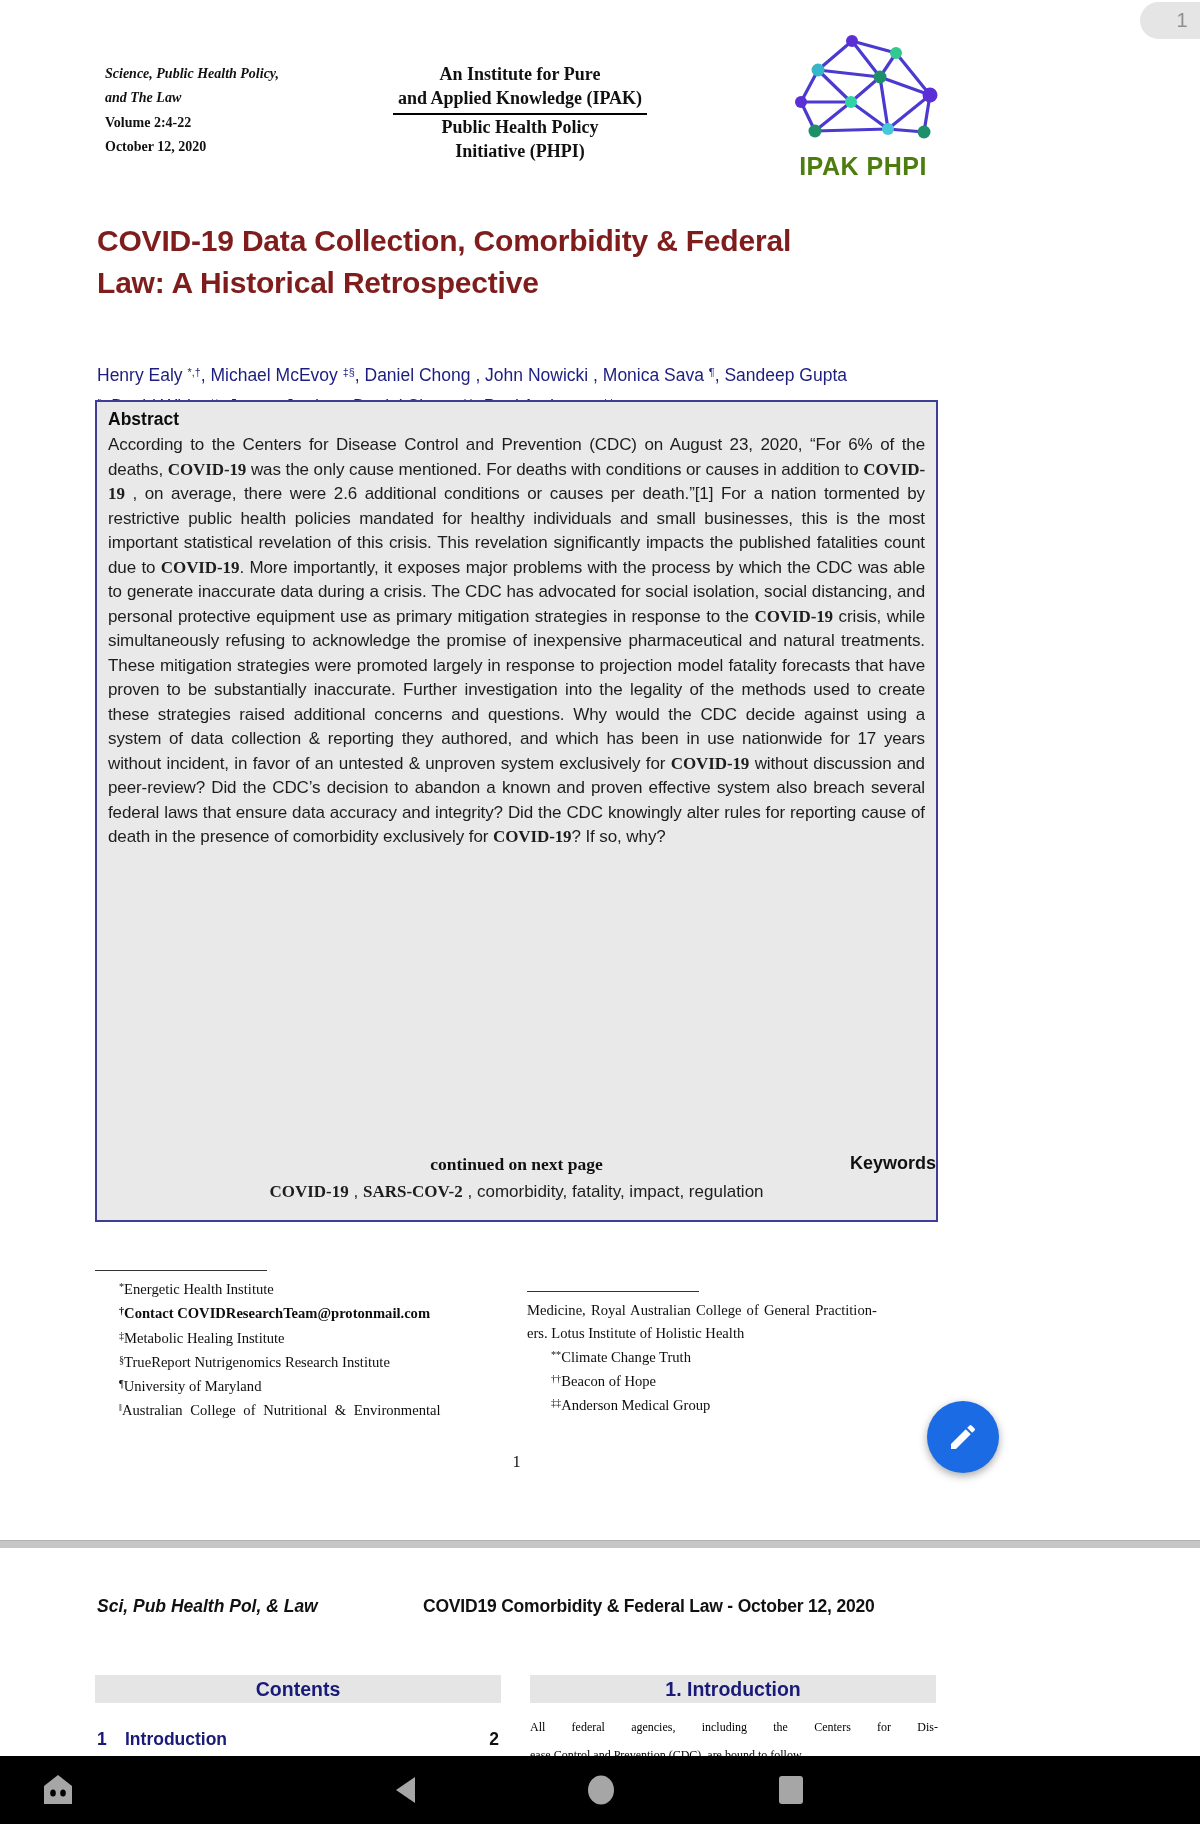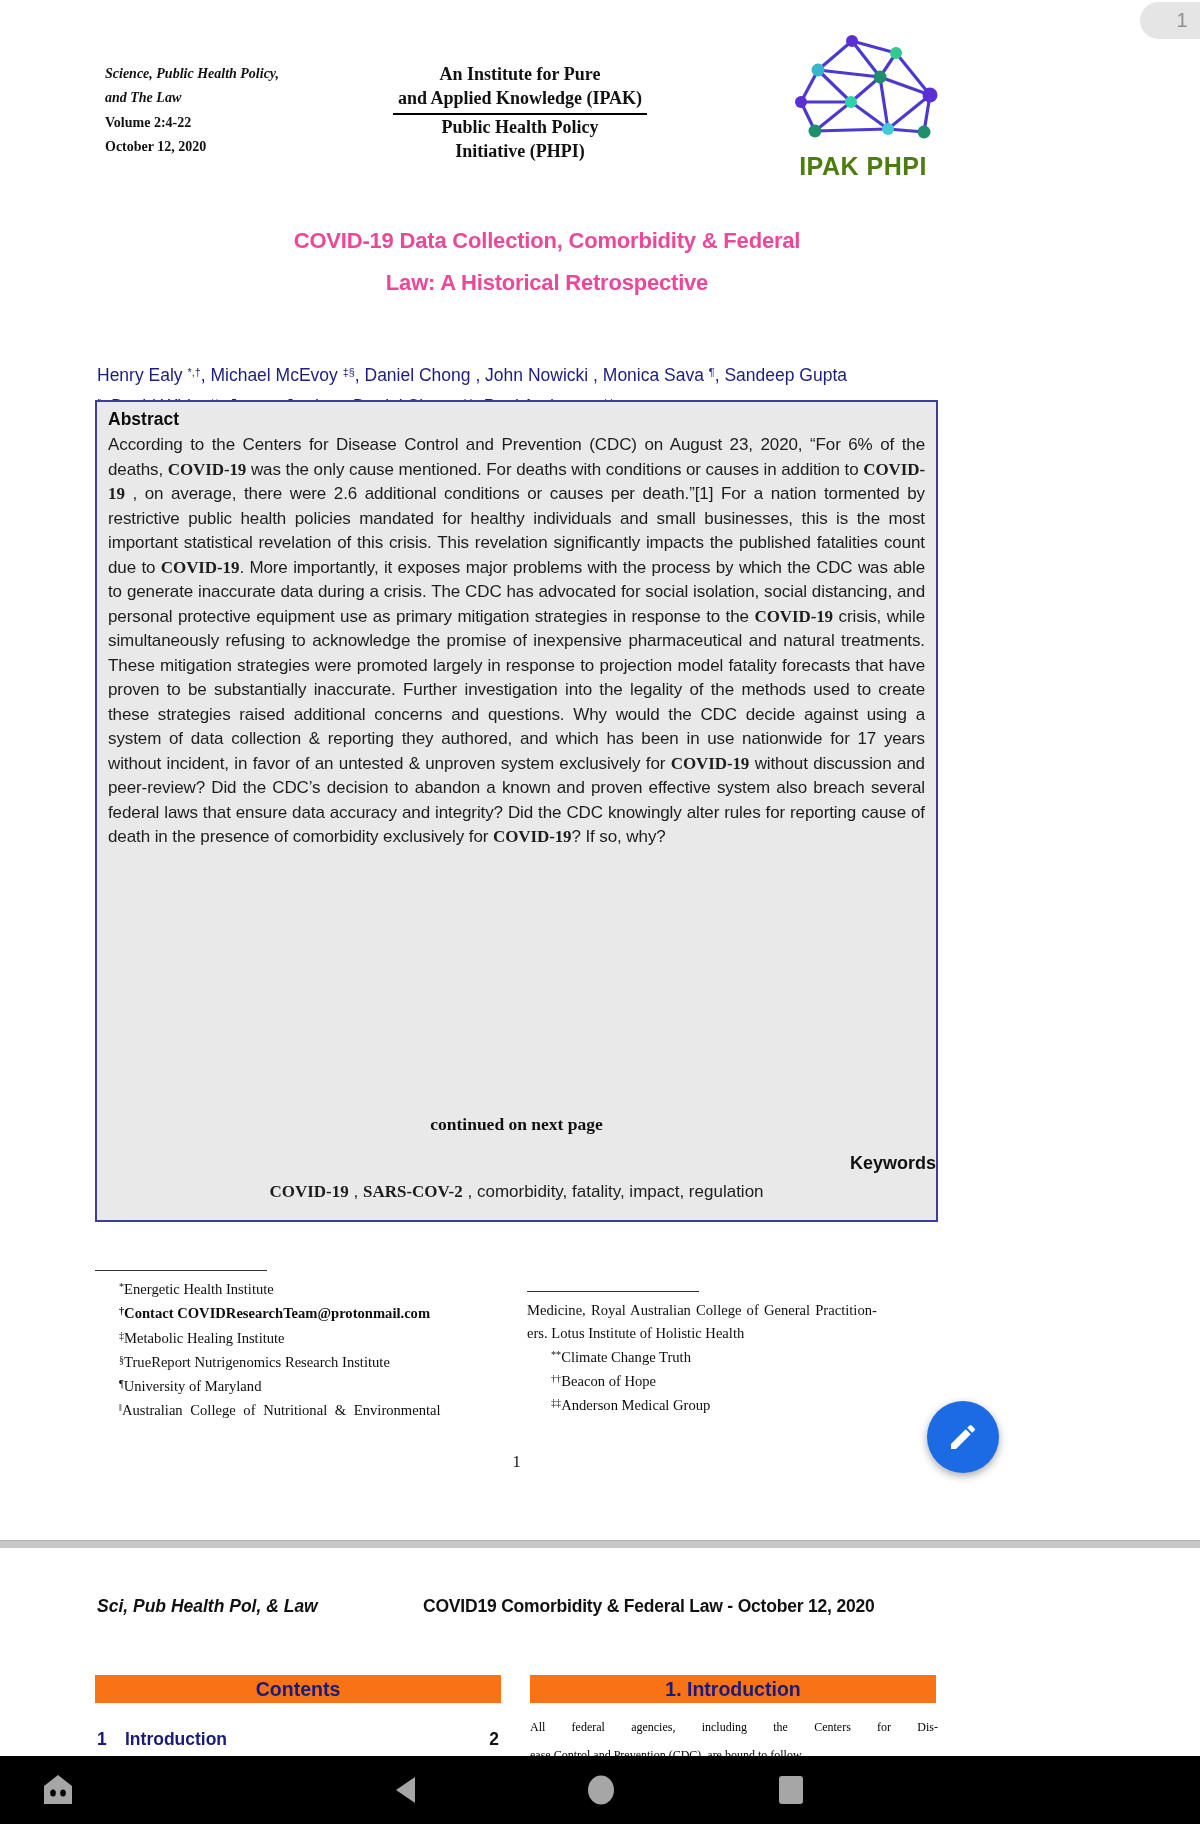--- a/index.html
+++ b/index.html
@@ -13,53 +13,53 @@
   
   .journal{position:absolute;left:105px;top:62px;font-family:"Liberation Serif",serif;
     font-weight:bold;font-size:14px;line-height:24.4px;}
   .journal .it{font-style:italic;}
   .institute{position:absolute;left:330px;top:62px;width:380px;text-align:center;
     font-family:"Liberation Serif",serif;font-weight:bold;font-size:18px;line-height:24.4px;}
   .institute .ul span{display:inline-block;border-bottom:2px solid #000;padding:0 5px 2px 5px;}
   .logo{position:absolute;left:786px;top:32px;width:154px;text-align:center;}
   .logo-text{font-weight:bold;font-size:25px;letter-spacing:.5px;color:#4d7c0f;margin-top:2px;}
   
-  .title{position:absolute;left:97px;top:220px;width:900px;font-weight:bold;font-size:22px;
-    line-height:42px;color:#ec4899;letter-spacing:-.2px;text-align:center;}
+  .title{position:absolute;left:97px;top:220px;width:900px;font-weight:bold;font-size:30px;
+    line-height:42px;color:#7f1d1d;letter-spacing:-.2px;}
   .authors{position:absolute;left:97px;top:361px;width:846px;font-size:17.5px;line-height:29px;color:#1d1d80;}
   sup{font-size:62%;vertical-align:baseline;position:relative;top:-0.5em;}
   
   .abox{position:absolute;left:95px;top:400px;width:843px;height:822px;box-sizing:border-box;
     border:2px solid #3e3e96;background:#e9e9e9;}
   .ab-label{margin:7px 0 3px 11px;font-size:17.5px;font-weight:bold;color:#0d0d0d;}
   .ab-body{margin:0 11px;text-align:justify;font-size:17px;line-height:24.5px;
     letter-spacing:-0.1px;color:#1d1d1d;height:486px;overflow:hidden;}
   .bserif{font-family:"Liberation Serif",serif;font-weight:bold;}
-  .ab-cont{position:absolute;left:0;right:0;top:712px;text-align:center;
+  .ab-cont{position:absolute;left:0;right:0;top:752px;text-align:center;
     font-family:"Liberation Serif",serif;font-weight:bold;font-size:17.5px;color:#111;}
   .ab-kwl{position:absolute;left:12px;right:0;top:751px;text-align:right;font-weight:bold;font-size:18px;}
   .ab-kw{position:absolute;left:0;right:0;top:780px;text-align:center;font-size:17px;color:#1d1d1d;}
   
   .fncol{position:absolute;font-family:"Liberation Serif",serif;font-size:14.6px;line-height:23.3px;color:#0e0e0e;}
   .fncol-l{left:95px;top:1270px;width:412px;}
   .fncol-r{left:527px;top:1291px;width:414px;}
   .fnrule{width:172px;border-top:1.6px solid #333;margin-bottom:7px;}
   .fn{padding-left:24px;}
   .fn.cont{padding-left:0;}
   .fn sup{font-size:70%;top:-0.4em;}
   .fn.bold{font-weight:bold;}
   .fn.ws{word-spacing:4px;}
   .fn.ws1{word-spacing:1.5px;}
   .pagenum{position:absolute;left:95px;top:1452px;width:843px;text-align:center;
     font-family:"Liberation Serif",serif;font-size:16.5px;}
   
   .pbreak{position:absolute;left:0;top:1540px;width:1200px;height:7px;background:#c6c6c6;border-top:1px solid #b2b2b2;}
   .run-l{position:absolute;left:97px;top:1596px;font-weight:bold;font-style:italic;font-size:17.5px;}
   .run-c{position:absolute;left:423px;top:1596px;font-weight:bold;font-size:17.5px;letter-spacing:-.2px;}
-  .secbar{position:absolute;top:1675px;width:406px;height:28px;background:#f97316;
+  .secbar{position:absolute;top:1675px;width:406px;height:28px;background:#e5e5e5;
     text-align:center;line-height:28px;font-weight:bold;font-size:19.5px;color:#1a1a78;}
   .secbar-l{left:95px;} .secbar-r{left:530px;}
   .tocrow{position:absolute;left:95px;top:1729px;width:406px;height:24px;font-weight:bold;font-size:17.5px;}
   .tocrow .n{position:absolute;left:2px;color:#1a1a78;}
   .tocrow .lb{position:absolute;left:30px;color:#1a1a78;}
   .tocrow .pg{position:absolute;right:2px;color:#111;}
   .introtxt{position:absolute;left:530px;top:1714px;width:408px;font-family:"Liberation Serif",serif;
     font-size:12px;line-height:27.5px;color:#000000;}
   .introtxt .l1{text-align:justify;text-align-last:justify;}
   

